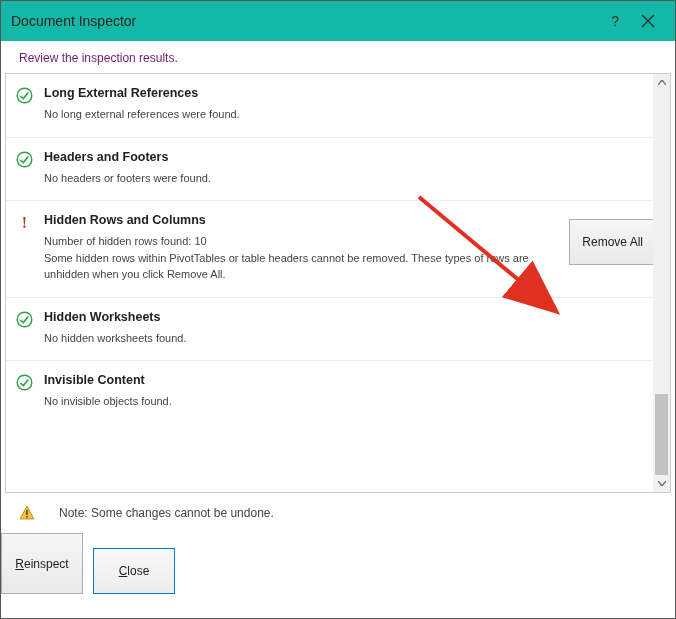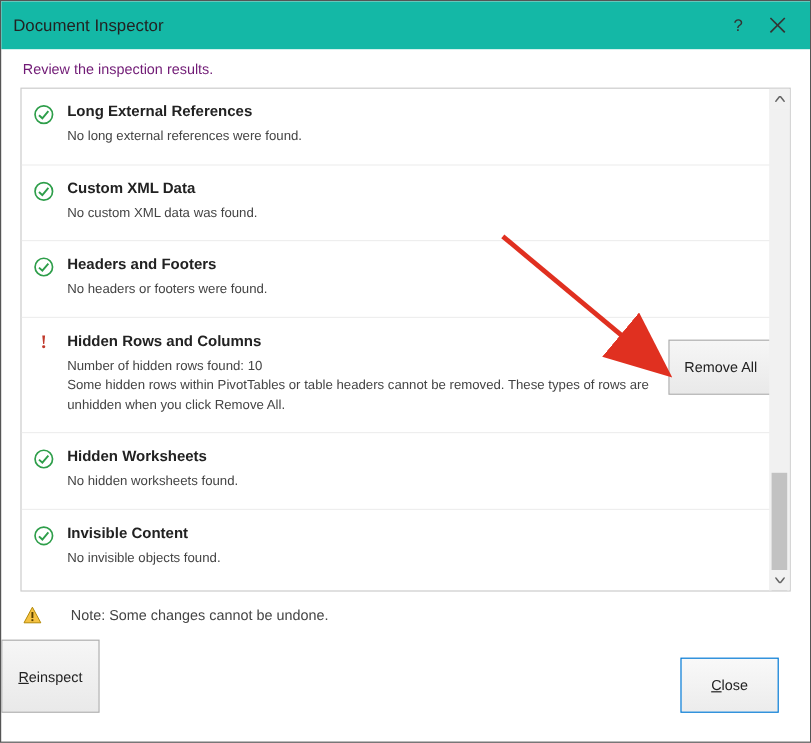--- a/index.html
+++ b/index.html
@@ -43,21 +43,21 @@
       width: 14px;
       height: 14px;
       display: block;
     }
     .instruction {
       padding: 10px 18px 8px 18px;
       color: #701a75;
       font-size: 12px;
     }
     .results-box {
-      margin: 0 16px;
+      margin: 0 4px;
       border: 1px solid #ccc;
       height: 420px;
       position: relative;
       overflow: hidden;
     }
     .results-inner {
       height: 100%;
       overflow: hidden;
     }
     .result-item {
@@ -160,21 +160,21 @@
       color: #444;
       font-size: 12px;
       gap: 24px;
     }
     .warn-triangle {
       width: 16px;
       height: 16px;
     }
     .button-row {
       display: flex;
-      justify-content: space-between;
+      justify-content: flex-start;
       gap: 10px;
       padding: 0 26px 16px 0;
     }
     .underline-first::first-letter { text-decoration: underline; }
     .arrow-overlay {
       position: absolute;
       pointer-events: none;
       z-index: 99;
     }
   </style>
@@ -199,32 +199,20 @@
       <div class="result-item">
         <div class="icon-col">
           <svg class="checkmark-icon" viewBox="0 0 17 17">
   <circle cx="8.5" cy="8.5" r="7.3" fill="none" stroke="#2e9e4a" stroke-width="1.4"></circle>
   <polyline points="4.5,9 7.3,11.6 12.3,5.6" fill="none" stroke="#2e9e4a" stroke-width="1.6"></polyline>
 </svg>
         </div>
         <div class="text-col">
           <div class="item-title">Long External References</div>
           <div class="item-detail">No long external references were found.</div>
-        </div>
-      </div>
-      <div class="result-item">
-        <div class="icon-col">
-          <svg class="checkmark-icon" viewBox="0 0 17 17">
-  <circle cx="8.5" cy="8.5" r="7.3" fill="none" stroke="#2e9e4a" stroke-width="1.4"></circle>
-  <polyline points="4.5,9 7.3,11.6 12.3,5.6" fill="none" stroke="#2e9e4a" stroke-width="1.6"></polyline>
-</svg>
-        </div>
-        <div class="text-col">
-          <div class="item-title">Custom XML Data</div>
-          <div class="item-detail">No custom XML data was found.</div>
         </div>
       </div>
       <div class="result-item">
         <div class="icon-col">
           <svg class="checkmark-icon" viewBox="0 0 17 17">
   <circle cx="8.5" cy="8.5" r="7.3" fill="none" stroke="#2e9e4a" stroke-width="1.4"></circle>
   <polyline points="4.5,9 7.3,11.6 12.3,5.6" fill="none" stroke="#2e9e4a" stroke-width="1.6"></polyline>
 </svg>
         </div>
         <div class="text-col">

